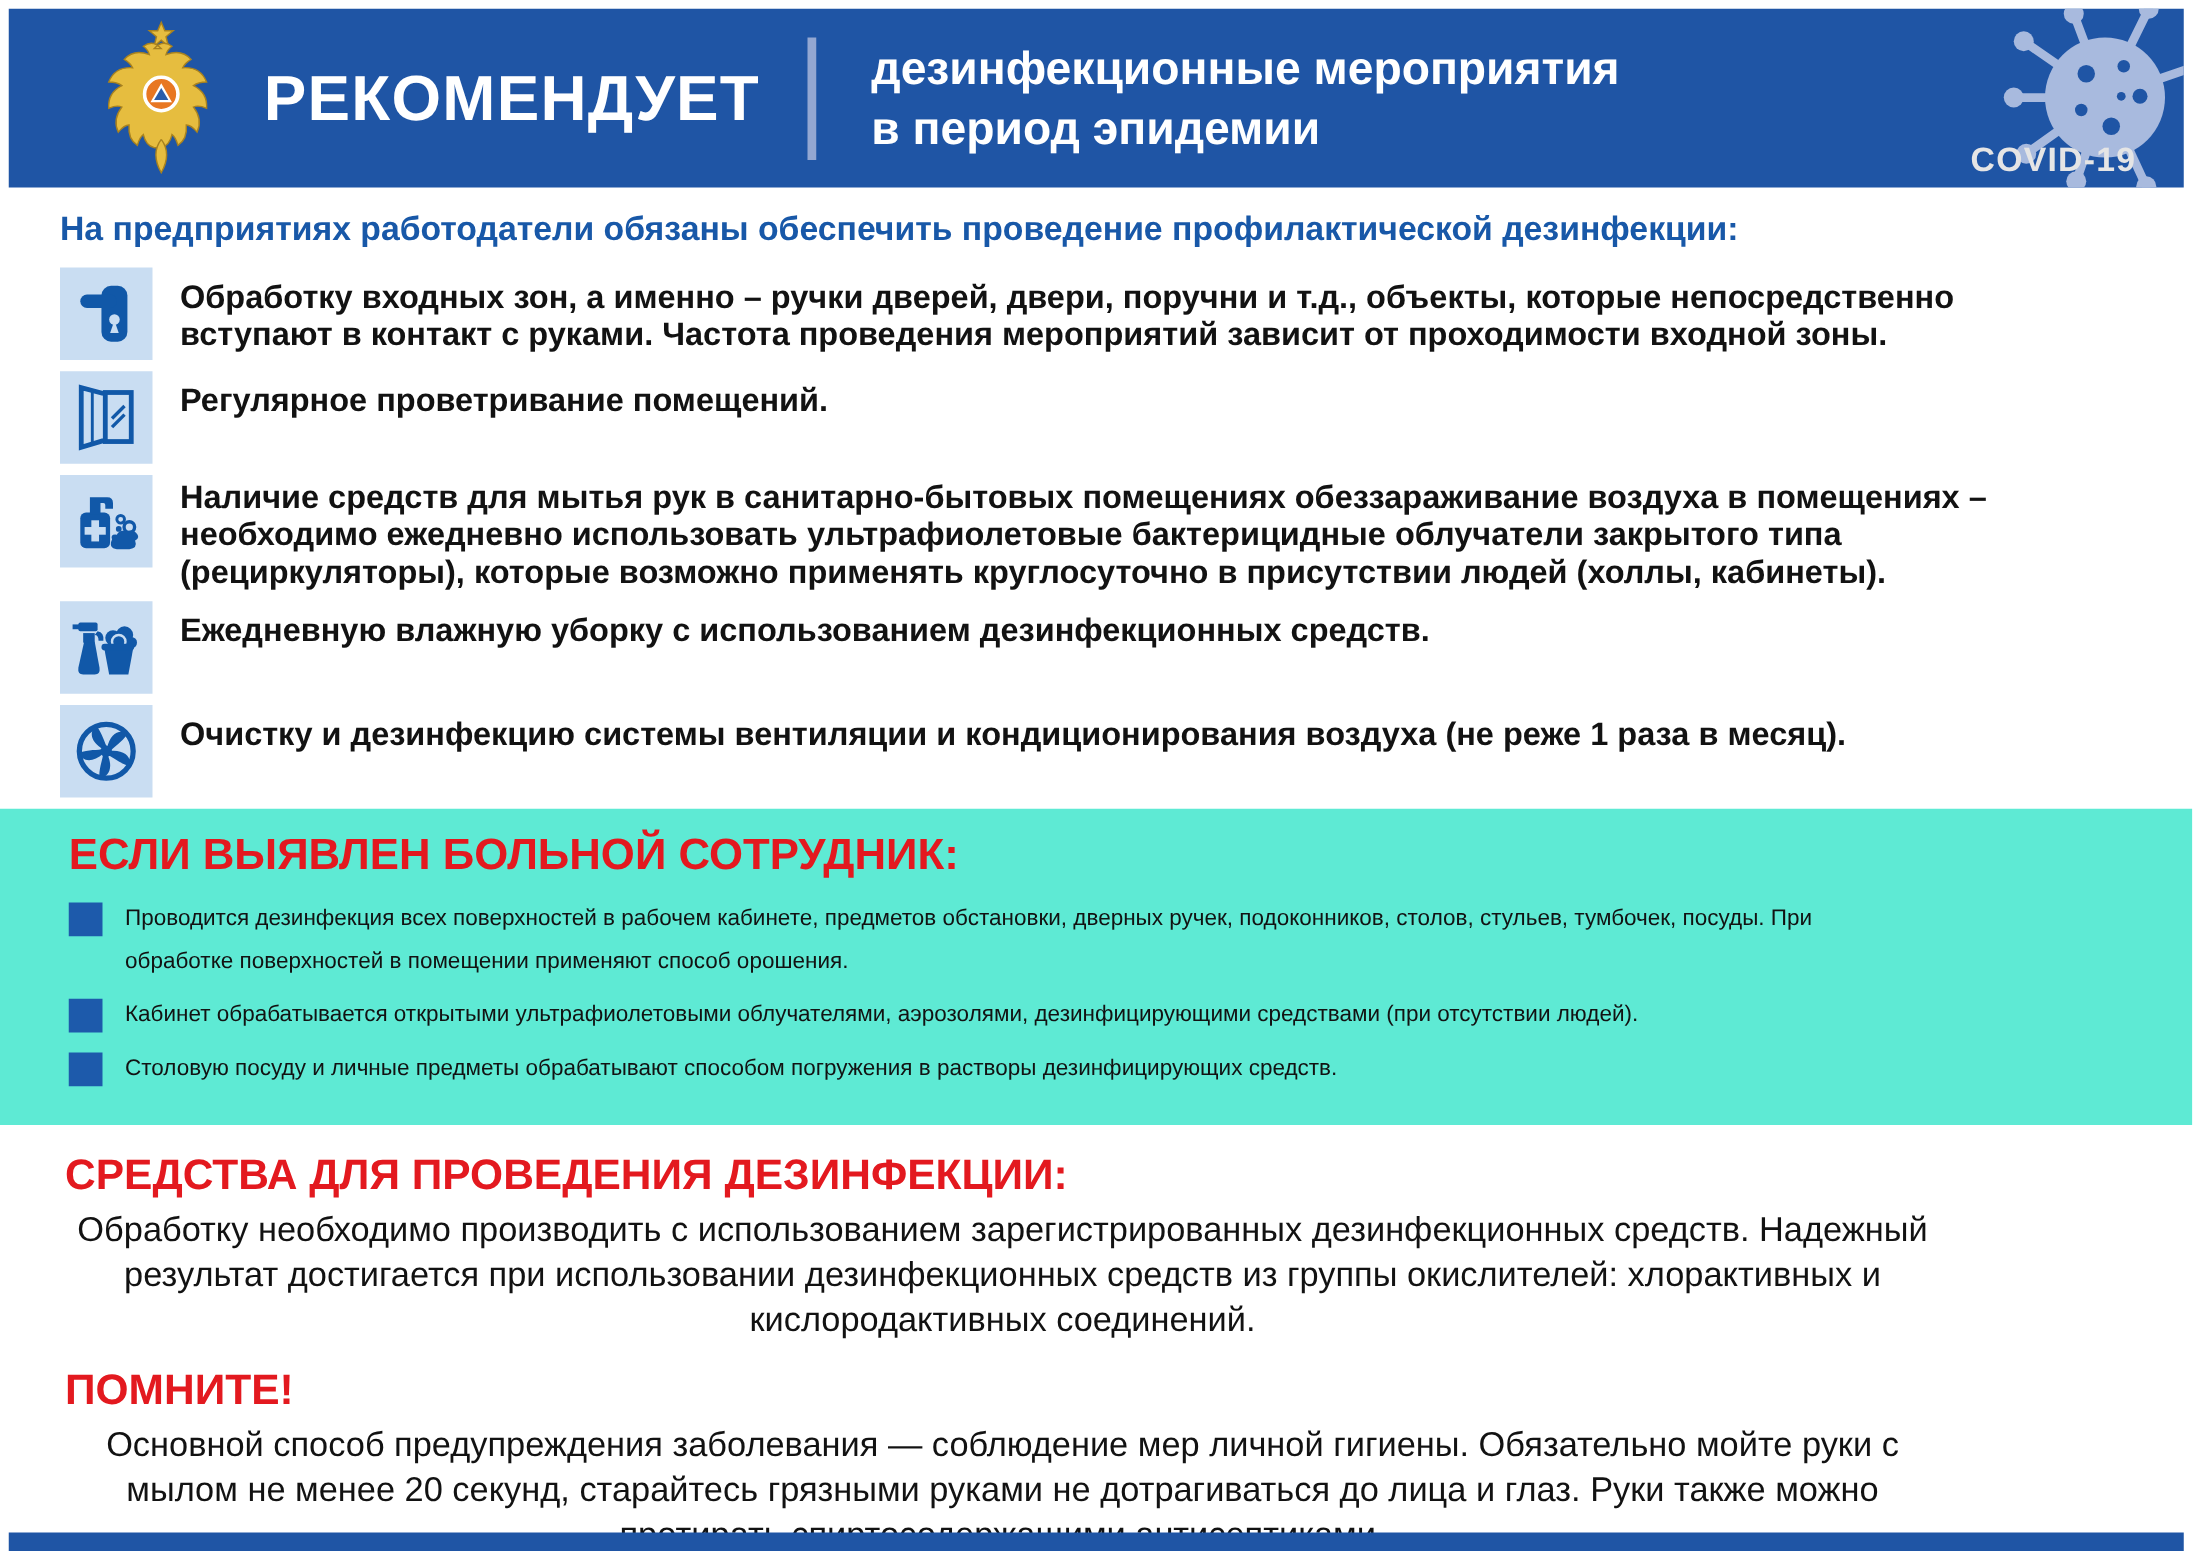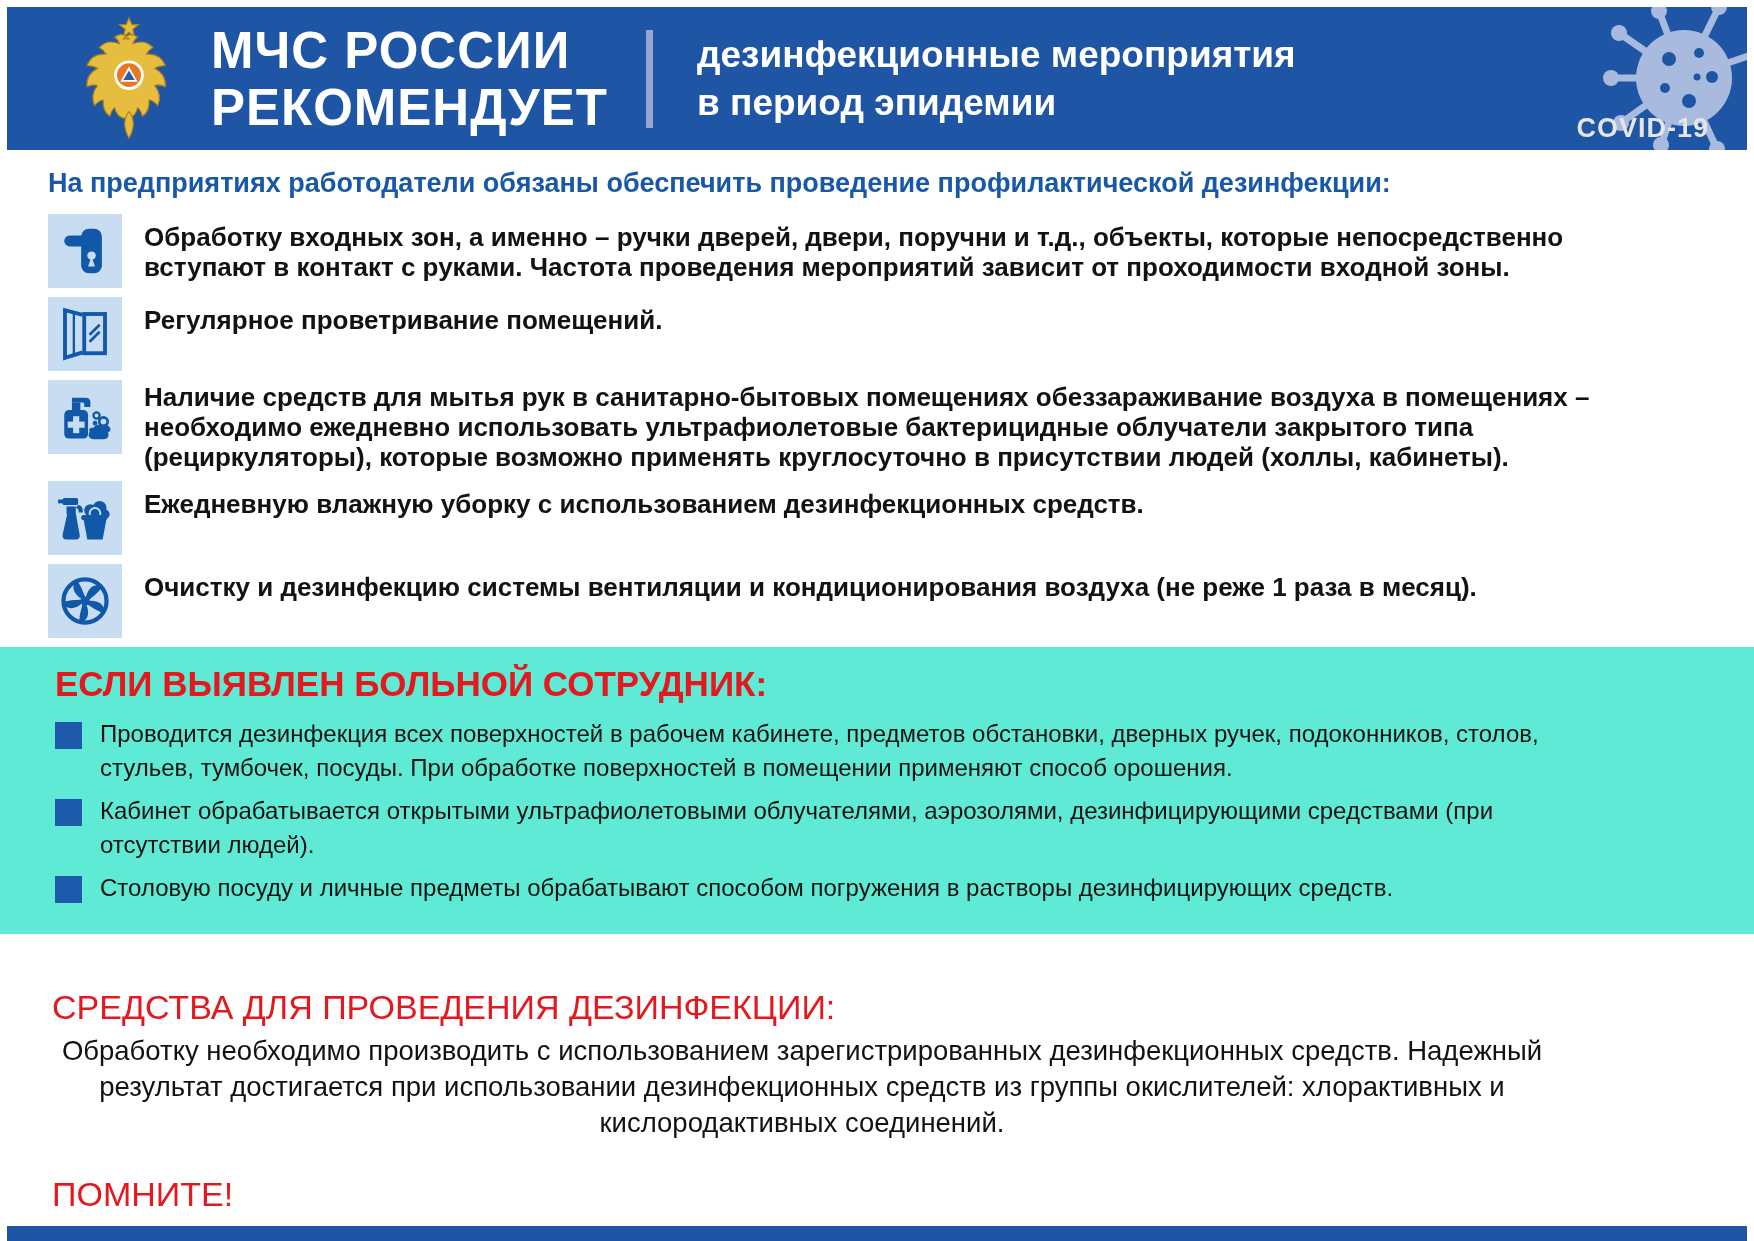--- a/index.html
+++ b/index.html
@@ -38,25 +38,25 @@
   .tile { width:74px; height:74px; background:#c9ddf2; flex:none; display:flex; align-items:center; justify-content:center; }
   .tile svg { width:60px; height:60px; }
   .item-text { margin-left:22px; font-weight:bold; font-size:26px; line-height:30px; max-width:1520px; padding-top:8px; }
   .item.tall .item-text { padding-top:2px; }
 
   
   .band { background:#5eead4; padding:16px 60px 20px 55px; }
   .band-heading { color:#e3191f; font-weight:bold; font-size:35px; line-height:42px; margin-bottom:12px; }
   .bullet-row { display:flex; align-items:flex-start; margin-bottom:9px; }
   .bullet-square { width:27px; height:27px; background:#1d5aab; flex:none; margin-top:5px; }
-  .bullet-text { margin-left:18px; font-size:24px; line-height:34px; max-width:1440px; }
+  .bullet-text { margin-left:18px; font-size:18px; line-height:34px; max-width:1440px; }
 
   
   .lower { padding:20px 40px 0 52px; }
-  .red-heading { color:#e3191f; font-weight:normal; font-size:34px; line-height:40px;margin-top:33px; }
+  .red-heading { color:#e3191f; font-weight:bold; font-size:34px; line-height:40px; }
   .para { font-size:27.5px; line-height:36px; max-width:1500px; margin-top:6px;text-align:center; }
   .remember-block { margin-top:18px; }
 
   .bottom-bar { position:absolute; left:7px; right:7px; bottom:0; height:15px; background:#1f55a5; }
 </style>
 </head>
 <body>
 
 <div class="poster">
 
@@ -65,21 +65,20 @@
       <g fill="#e6bd3f" stroke="#a8821f" stroke-width="1.2">
         <polygon points="50,2 53,9 60,9 54,14 56,22 50,17 44,22 46,14 40,9 47,9"></polygon>
         <path d="M50 24 q-7 -8 -15 -2 q4 3 5 7 q-13 -5 -21 4 q5 3 7 7 q-15 -1 -20 12 q7 0 11 3 q-12 6 -11 19 q7 -3 11 -1 q-8 10 -3 21 q5 -6 9 -6 q-1 12 7 17 q2 -7 5 -9 q2 9 9 11 l6 0 q7 -2 9 -11 q3 2 5 9 q8 -5 7 -17 q4 0 9 6 q5 -11 -3 -21 q4 -2 11 1 q1 -13 -11 -19 q4 -3 11 -3 q-5 -13 -20 -12 q2 -4 7 -7 q-8 -9 -21 -4 q1 -4 5 -7 q-8 -6 -15 2 z"></path>
         <path d="M50 100 q-9 12 0 28 q9 -16 0 -28"></path>
       </g>
       <circle cx="50" cy="62" r="14" fill="#e87722" stroke="#ffffff" stroke-width="3"></circle>
       <path d="M50 53 l9 16 h-18 z" fill="#ffffff"></path>
       <path d="M50 57 l6 10 h-12 z" fill="#2a5caa"></path>
     </svg>
     <div class="org-block">
-      <div>МЧС РОССИИ</div>
       <div>РЕКОМЕНДУЕТ</div>
     </div>
     <div class="header-divider"></div>
     <div class="subtitle-block">
       <div>дезинфекционные мероприятия</div>
       <div>в период эпидемии</div>
     </div>
     <svg class="virus" viewBox="0 0 170 170">
       <g stroke="#a8bade" stroke-width="7" stroke-linecap="round">
         <line x1="85" y1="85" x2="20" y2="40"></line>

